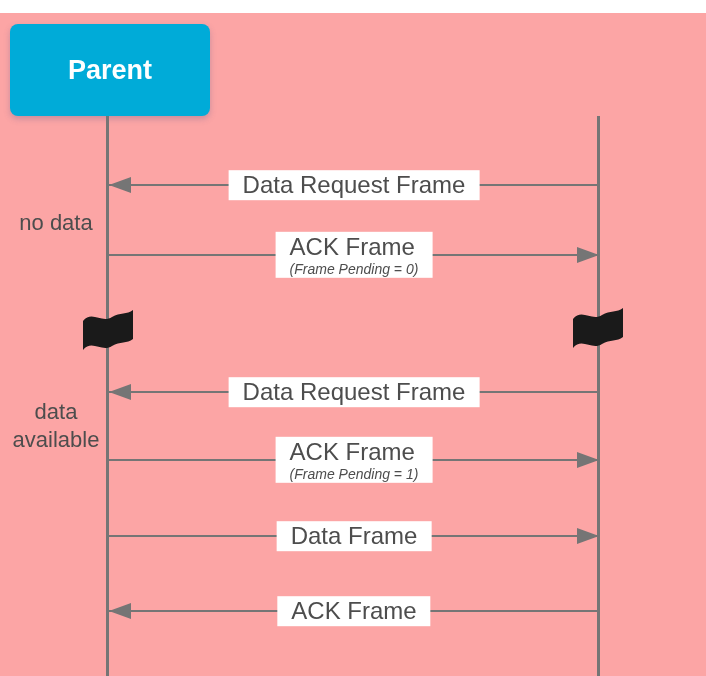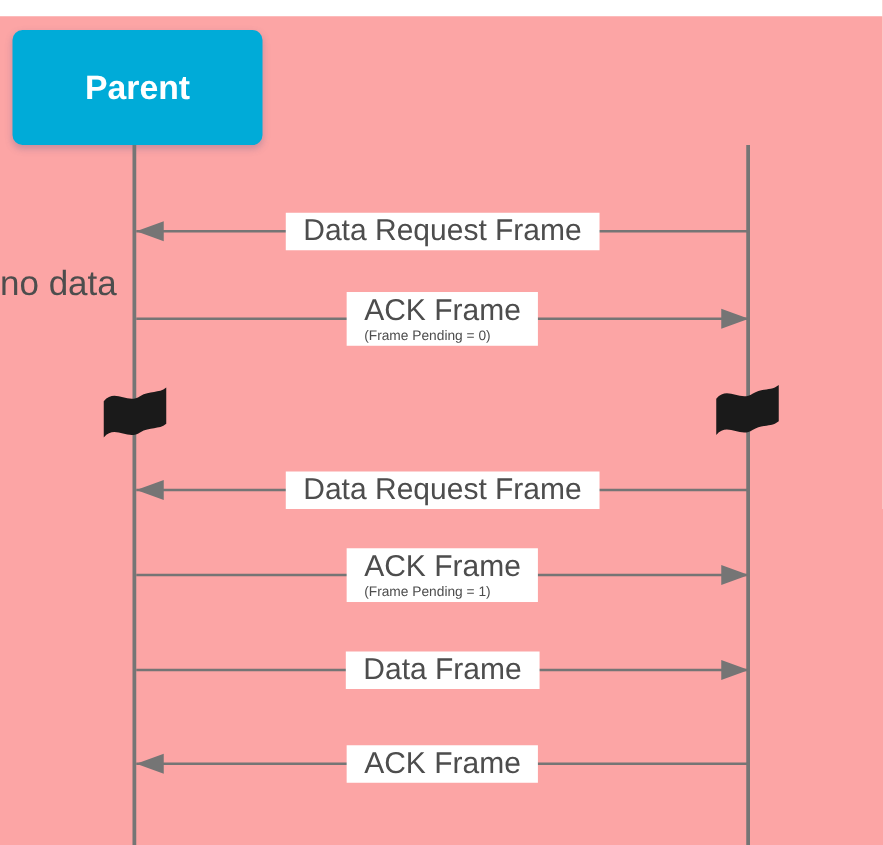--- a/index.html
+++ b/index.html
@@ -46,27 +46,27 @@
     border-left:22px solid #757575;
   }
   .label-wrap{
     position:absolute;left:50%;top:0;transform:translate(-50%,-50%);
     background:#ffffff;padding:1px 14px;text-align:left;
   }
   .msg-label{
     font-size:24px;color:#4D4D4D;white-space:nowrap;line-height:1.15;
   }
   .msg-sub{
-    font-size:11px;color:#4D4D4D;white-space:nowrap;line-height:1.2;
+    font-size:14px;color:#4D4D4D;white-space:nowrap;line-height:1.2;font-style:italic;
   }
 
   
   .side-note{
-    position:absolute;left:0;width:112px;
-    font-size:28px;color:#4D4D4D;line-height:1.25;
+    position:absolute;left:0;width:112px;text-align:center;
+    font-size:22px;color:#4D4D4D;line-height:1.25;
   }
   .side-note.n1{top:196px;}
   .side-note.n2{top:385px;}
 
   
   .flag{position:absolute;}
   .flag.parent{left:82px;top:295px;}
   .flag.child{left:572px;top:293px;}
 </style>
 </head>
@@ -106,20 +106,21 @@
   </svg>
 
   <div class="msg" style="top:379px">
     <div class="line"></div>
     <div class="head head-left"></div>
     <div class="label-wrap">
       <div class="msg-label">Data Request Frame</div>
     </div>
   </div>
 
+  <div class="side-note n2">data available</div>
 
   <div class="msg" style="top:447px">
     <div class="line"></div>
     <div class="head head-right"></div>
     <div class="label-wrap">
       <div class="msg-label">ACK Frame</div>
       <div class="msg-sub">(Frame Pending = 1)</div>
     </div>
   </div>
 

